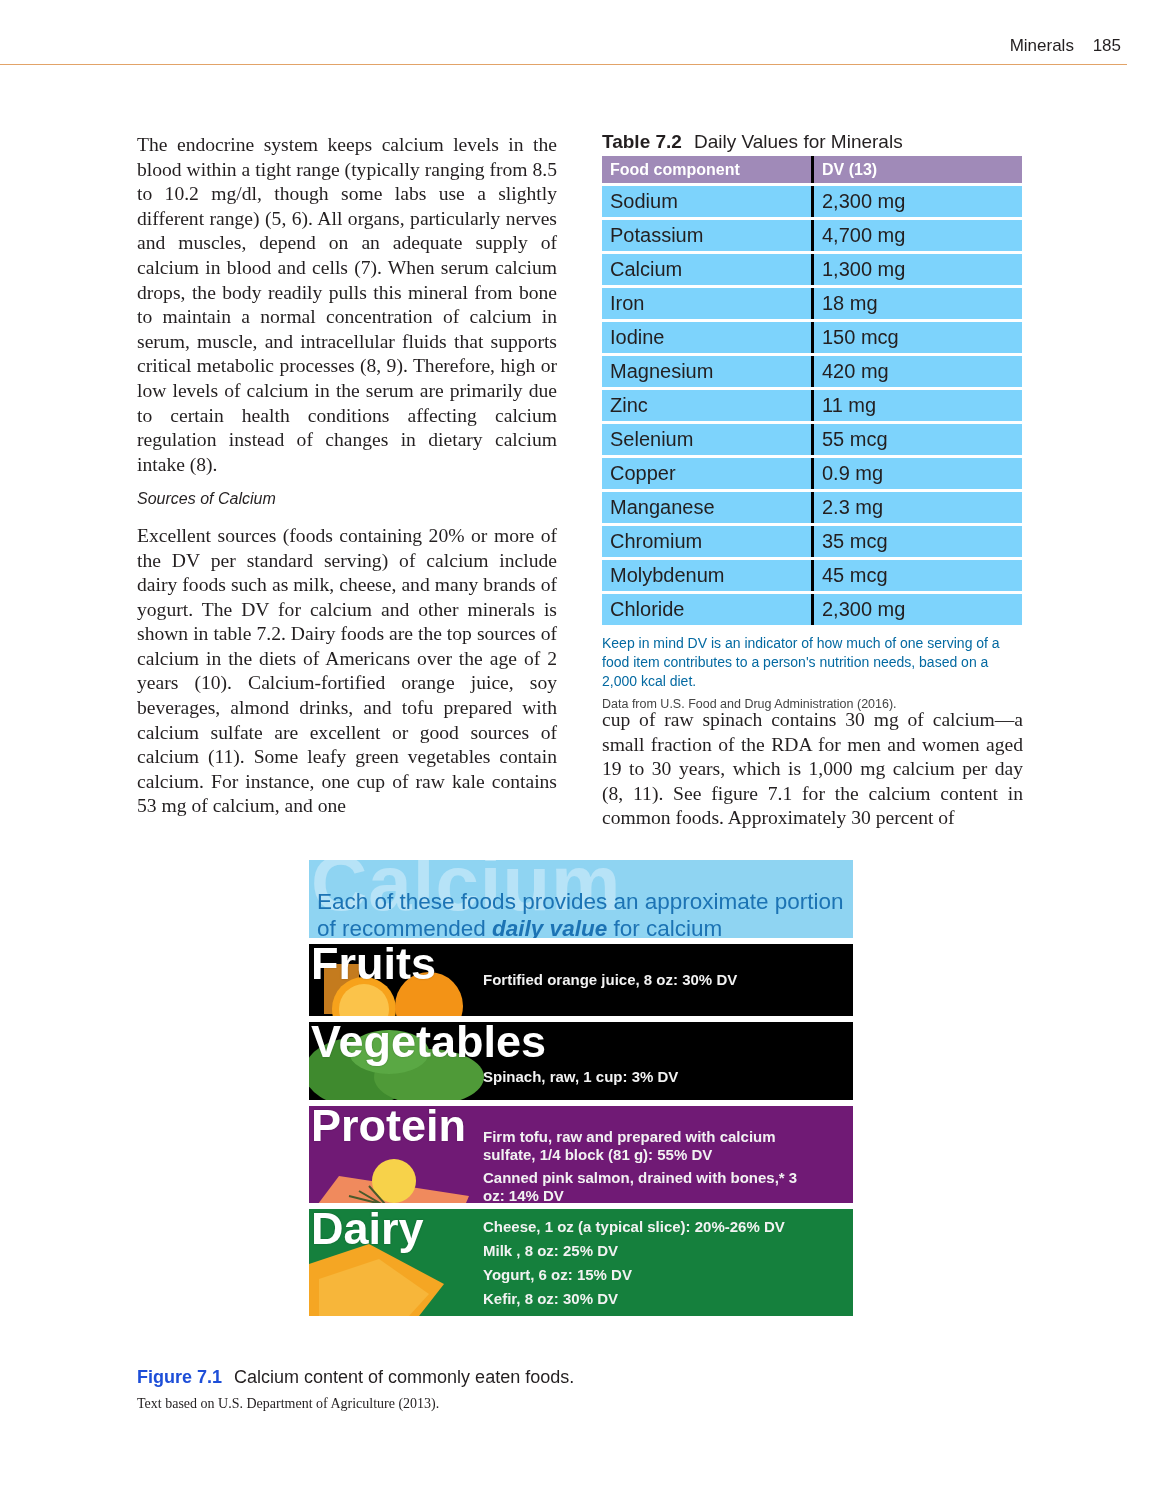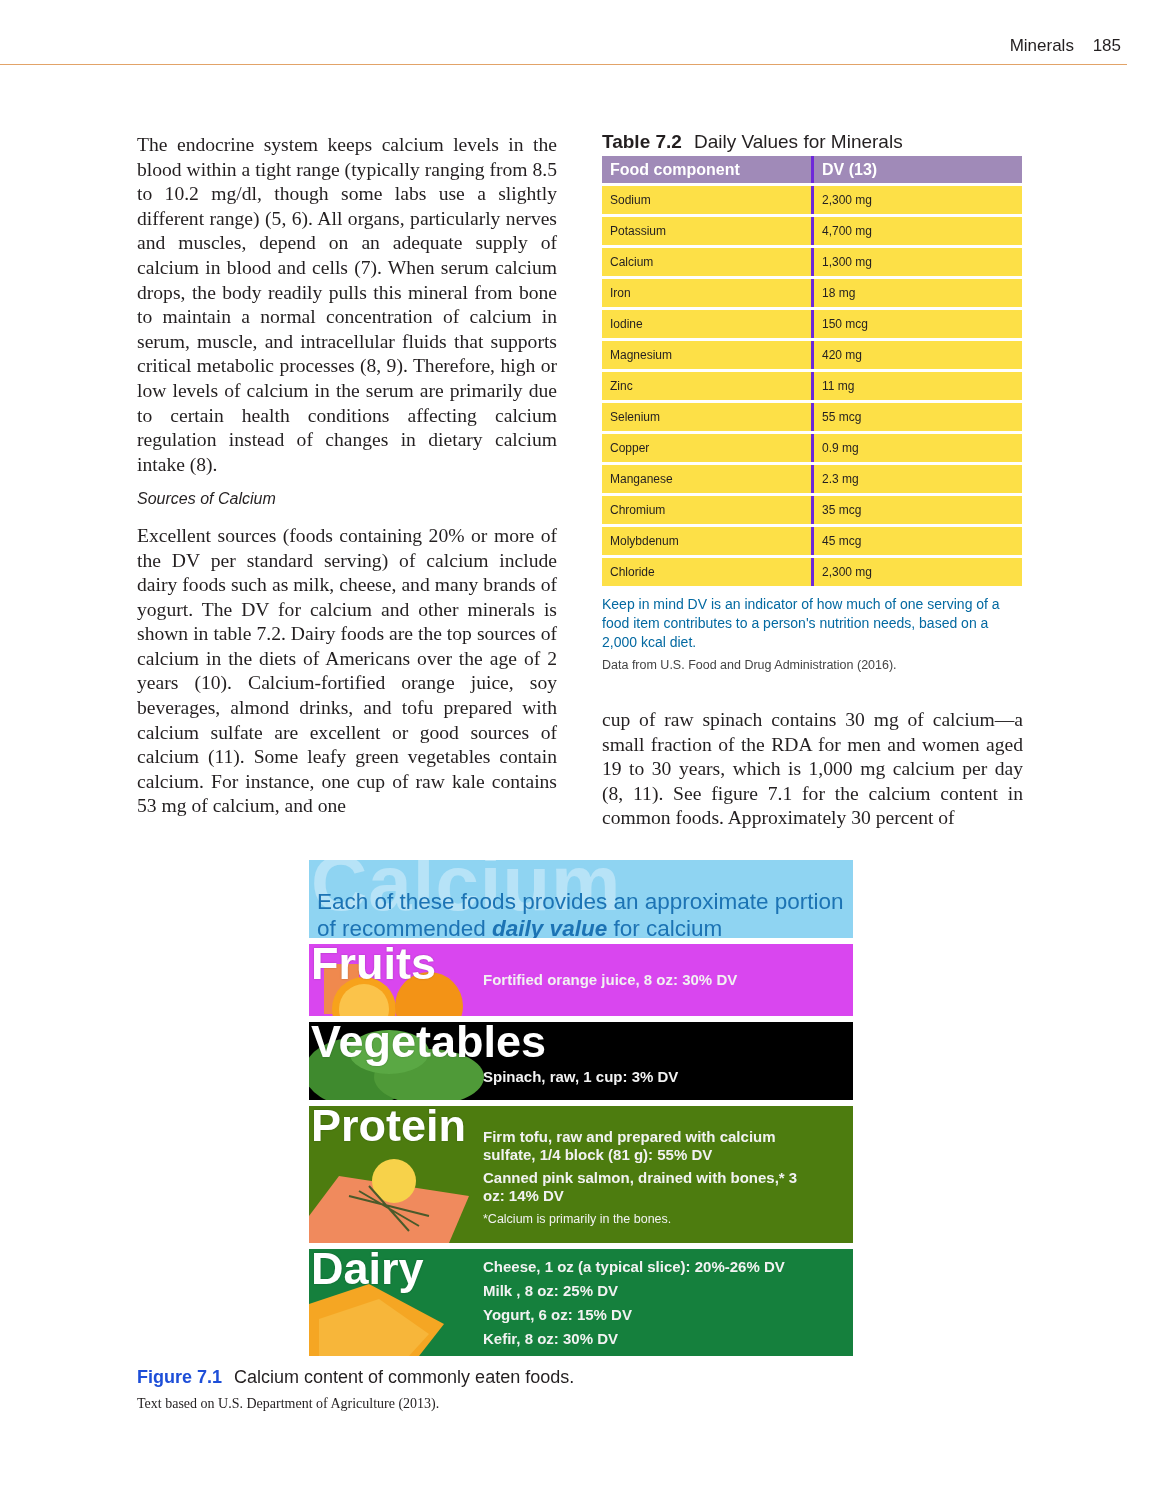--- a/index.html
+++ b/index.html
@@ -12,22 +12,22 @@
   .col-left { position:absolute; left:137px; top:133px; width:420px; }
   .col-right-text { position:absolute; left:602px; top:708px; width:421px; }
   .section-head { font-family:"Liberation Sans", sans-serif; font-style:italic; font-size:16px; margin:10px 0 12px 0; color:#231f20; }
   p { margin:0; }
 
   .table-block { position:absolute; left:602px; top:131px; width:420px; font-family:"Liberation Sans", sans-serif; }
   .table-title { font-size:19px; margin-bottom:3px; }
   .table-title b { font-weight:bold; margin-right:12px; }
   table { border-collapse:separate; border-spacing:0 3px; width:420px; margin-top:-3px; }
   th { background:#a08ab8; color:#fff; text-align:left; font-size:16px; font-weight:bold; padding:4px 8px; height:19px; }
-  td { background:#fde047; font-size:12px; padding:4px 8px; height:20px;margin-top:21px; }
-  th.c1, td.c1 { width:193px; border-right:3px solid #6d28d9; }
+  td { background:#7dd3fc; font-size:20px; padding:4px 8px; height:20px;margin-top:21px; }
+  th.c1, td.c1 { width:193px; border-right:3px solid #000000; }
   .table-note { font-size:14px; line-height:19px; margin-top:6px; color:#0369a1; }
   .table-source { font-size:12.5px; color:#444; margin-top:6px; }
 
   .figure { position:absolute; left:309px; top:860px; width:544px; font-family:"Liberation Sans", sans-serif; }
   .fig-banner { position:relative; height:78px; background:#8fd4f2; overflow:hidden; }
   .fig-watermark { position:absolute; left:2px; top:-22px; font-size:78px; font-weight:bold; color:#b7e3f7; letter-spacing:1px; }
   .fig-intro { position:absolute; left:8px; top:28px; font-size:22.5px; line-height:27px; color:#1c73b4; }
   .fig-intro b { font-weight:bold;font-style:italic; }
   .band { position:relative; margin-top:6px; overflow:hidden; }
   .band-label { position:absolute; left:2px; top:-6px; font-size:45px; font-weight:bold; color:#fff; text-shadow:0 0 2px rgba(0,0,0,0.25); z-index:2; }
@@ -128,21 +128,21 @@
 <div class="col-right-text body-text">
   <p>cup of raw spinach contains 30 mg of calcium—a small fraction of the RDA for men and women aged 19 to 30 years, which is 1,000 mg calcium per day (8, 11). See figure 7.1 for the calcium content in common foods. Approximately 30 percent of</p>
 </div>
 
 <div class="figure">
   <div class="fig-banner">
     <div class="fig-watermark">Calcium</div>
     <div class="fig-intro"><span>Each of these foods provides an approximate portion of recommended </span><b>daily value</b><span> for calcium</span></div>
   </div>
 
-  <div class="band" style="height:72px;background:#d946ef;">
+  <div class="band" style="height:72px;background:#000000;">
     <svg class="pic" style="left:10px;top:20px" width="150" height="60">
       <rect x="5" y="-20" width="35" height="70" fill="#f59a26" opacity="0.8"></rect>
       <circle cx="45" cy="45" r="32" fill="#f7a21b"></circle>
         <circle cx="45" cy="45" r="25" fill="#fbc34a"></circle>
       <circle cx="110" cy="42" r="34" fill="#f39316"></circle>
     </svg>
     <div class="band-label">Fruits</div>
     <div class="band-items" style="top:27px">
       <div class="it">Fortified orange juice, 8 oz: 30% DV</div>
     </div>
@@ -153,21 +153,21 @@
       <ellipse cx="50" cy="50" rx="55" ry="35" fill="#3f8a2e"></ellipse>
         <ellipse cx="120" cy="55" rx="55" ry="28" fill="#4f9a38"></ellipse>
       <ellipse cx="80" cy="30" rx="40" ry="22" fill="#5aa844"></ellipse>
     </svg>
     <div class="band-label">Vegetables</div>
     <div class="band-items" style="top:46px">
       <div class="it">Spinach, raw, 1 cup: 3% DV</div>
     </div>
   </div>
 
-  <div class="band" style="height:137px;background:#4d7c0f;">
+  <div class="band" style="height:97px;background:#701a75;">
     <svg class="pic" style="left:0;top:40px" width="170" height="97">
       <polygon points="0,70 30,30 160,50 140,97 0,97" fill="#f08a5d"></polygon>
       <circle cx="85" cy="35" r="22" fill="#f7d24a"></circle>
       <path d="M40,50 L120,70 M50,45 L110,80 M60,40 L100,85" stroke="#4a5a2a" stroke-width="2"></path>
     </svg>
     <div class="band-label">Protein</div>
     <div class="band-items" style="top:22px;width:330px">
       <div class="it">Firm tofu, raw and prepared with calcium sulfate, 1/4 block (81 g): 55% DV</div>
       <div class="it">Canned pink salmon, drained with bones,* 3 oz: 14% DV</div>
       <div class="fn">*Calcium is primarily in the bones.</div>

